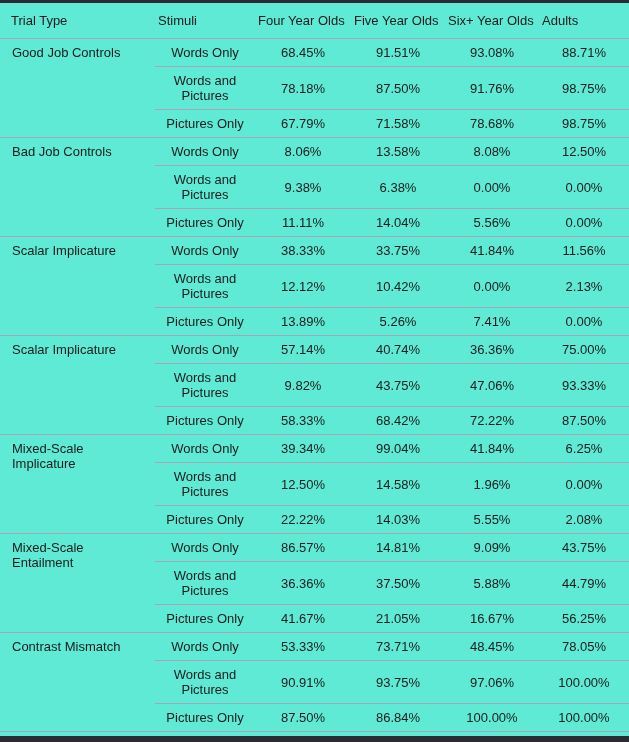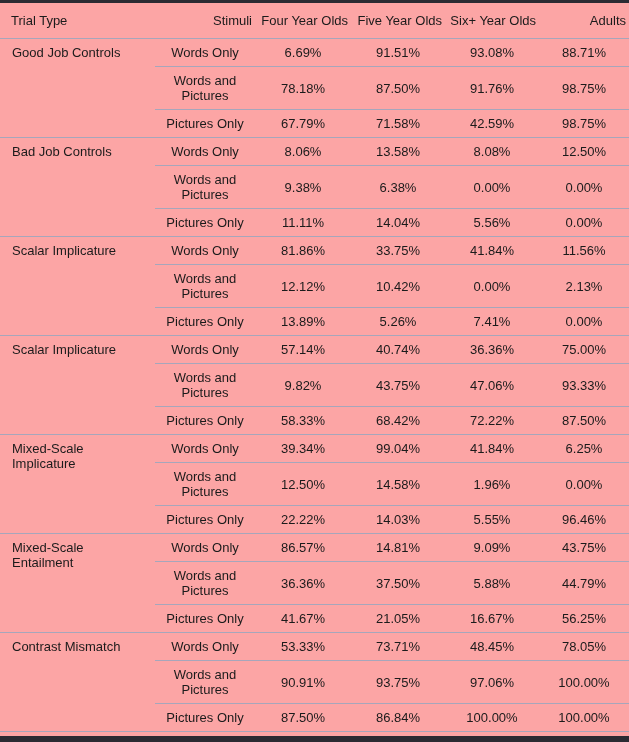--- a/index.html
+++ b/index.html
@@ -7,21 +7,21 @@
     padding: 0;
     background: #ffffff;
   }
   body {
     font-family: "Liberation Sans", sans-serif;
   }
   .page {
     width: 629px;
     height: 742px;
     box-sizing: border-box;
-    background: #fca5a5;
+    background: #5eead4;
     border-top: 3px solid #2b2b33;
     border-bottom: 6px solid #2b2b33;
     overflow: hidden;
   }
   table.data-table {
     border-collapse: collapse;
     width: 100%;
     table-layout: fixed;
     color: #1b1b1b;
     border-bottom: 1px solid #a6a6bb;
@@ -34,21 +34,21 @@
   col.c5 { width: 90px; }
   th, td {
     font-size: 13px;
     line-height: 15px;
     font-weight: 400;
     box-sizing: border-box;
   }
   thead th {
     border-bottom: 1px solid #a6a6bb;
     vertical-align: middle;
-    text-align: right;
+    text-align: left;
     padding: 10px 3px;
     font-weight: 400;
   }
   thead th.c0 {
     text-align: left;
     padding-left: 11px;
   }
   tbody td {
     text-align: center;
     vertical-align: middle;
@@ -88,37 +88,37 @@
           <th class="c2">Four Year Olds</th>
           <th class="c3">Five Year Olds</th>
           <th class="c4">Six+ Year Olds</th>
           <th class="c5">Adults</th>
         </tr>
     </thead>
     <tbody>
         <tr class="group-start">
           <td rowspan="3" class="trial-type">Good Job Controls</td>
           <td class="stimuli">Words Only</td>
-          <td class="value">6.69%</td>
+          <td class="value">68.45%</td>
           <td class="value">91.51%</td>
           <td class="value">93.08%</td>
           <td class="value">88.71%</td>
         </tr>
         <tr class="sub-row">
           <td class="stimuli">Words and Pictures</td>
           <td class="value">78.18%</td>
           <td class="value">87.50%</td>
           <td class="value">91.76%</td>
           <td class="value">98.75%</td>
         </tr>
         <tr class="sub-row">
           <td class="stimuli">Pictures Only</td>
           <td class="value">67.79%</td>
           <td class="value">71.58%</td>
-          <td class="value">42.59%</td>
+          <td class="value">78.68%</td>
           <td class="value">98.75%</td>
         </tr>
         <tr class="group-start">
           <td rowspan="3" class="trial-type">Bad Job Controls</td>
           <td class="stimuli">Words Only</td>
           <td class="value">8.06%</td>
           <td class="value">13.58%</td>
           <td class="value">8.08%</td>
           <td class="value">12.50%</td>
         </tr>
@@ -132,21 +132,21 @@
         <tr class="sub-row">
           <td class="stimuli">Pictures Only</td>
           <td class="value">11.11%</td>
           <td class="value">14.04%</td>
           <td class="value">5.56%</td>
           <td class="value">0.00%</td>
         </tr>
         <tr class="group-start">
           <td rowspan="3" class="trial-type">Scalar Implicature</td>
           <td class="stimuli">Words Only</td>
-          <td class="value">81.86%</td>
+          <td class="value">38.33%</td>
           <td class="value">33.75%</td>
           <td class="value">41.84%</td>
           <td class="value">11.56%</td>
         </tr>
         <tr class="sub-row">
           <td class="stimuli">Words and Pictures</td>
           <td class="value">12.12%</td>
           <td class="value">10.42%</td>
           <td class="value">0.00%</td>
           <td class="value">2.13%</td>
@@ -193,21 +193,21 @@
           <td class="value">12.50%</td>
           <td class="value">14.58%</td>
           <td class="value">1.96%</td>
           <td class="value">0.00%</td>
         </tr>
         <tr class="sub-row">
           <td class="stimuli">Pictures Only</td>
           <td class="value">22.22%</td>
           <td class="value">14.03%</td>
           <td class="value">5.55%</td>
-          <td class="value">96.46%</td>
+          <td class="value">2.08%</td>
         </tr>
         <tr class="group-start">
           <td rowspan="3" class="trial-type">Mixed-Scale Entailment</td>
           <td class="stimuli">Words Only</td>
           <td class="value">86.57%</td>
           <td class="value">14.81%</td>
           <td class="value">9.09%</td>
           <td class="value">43.75%</td>
         </tr>
         <tr class="sub-row">

